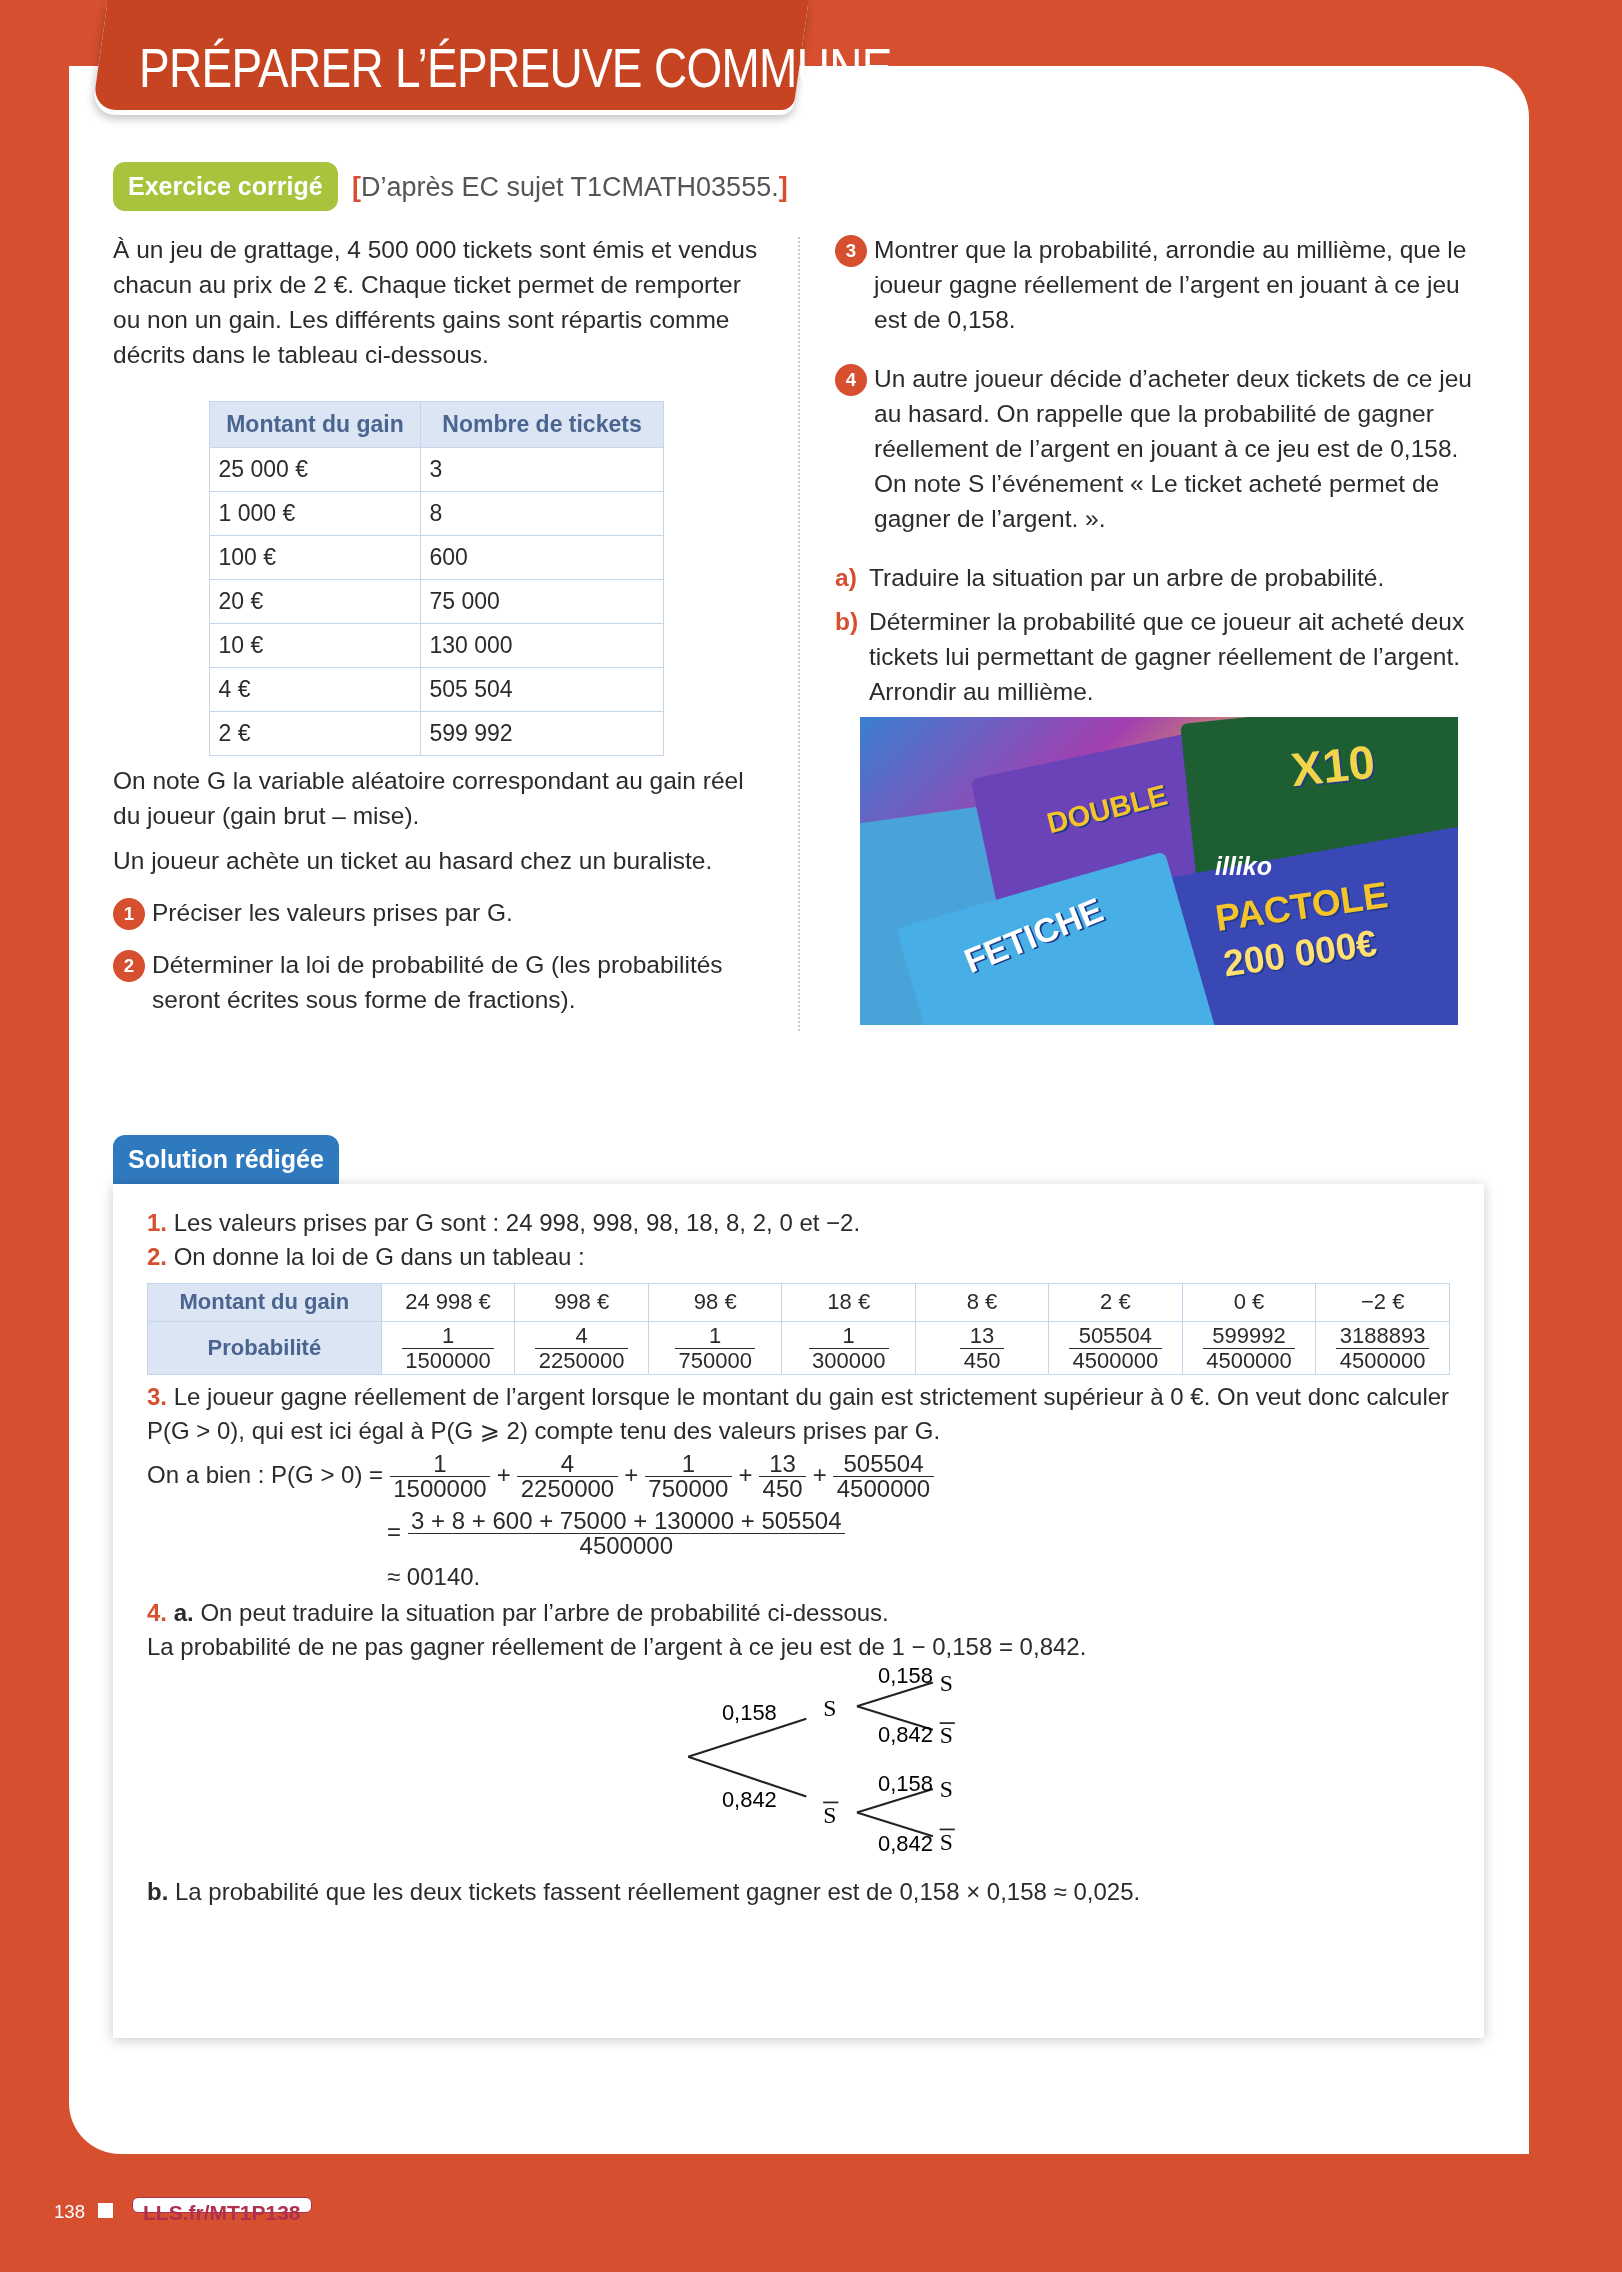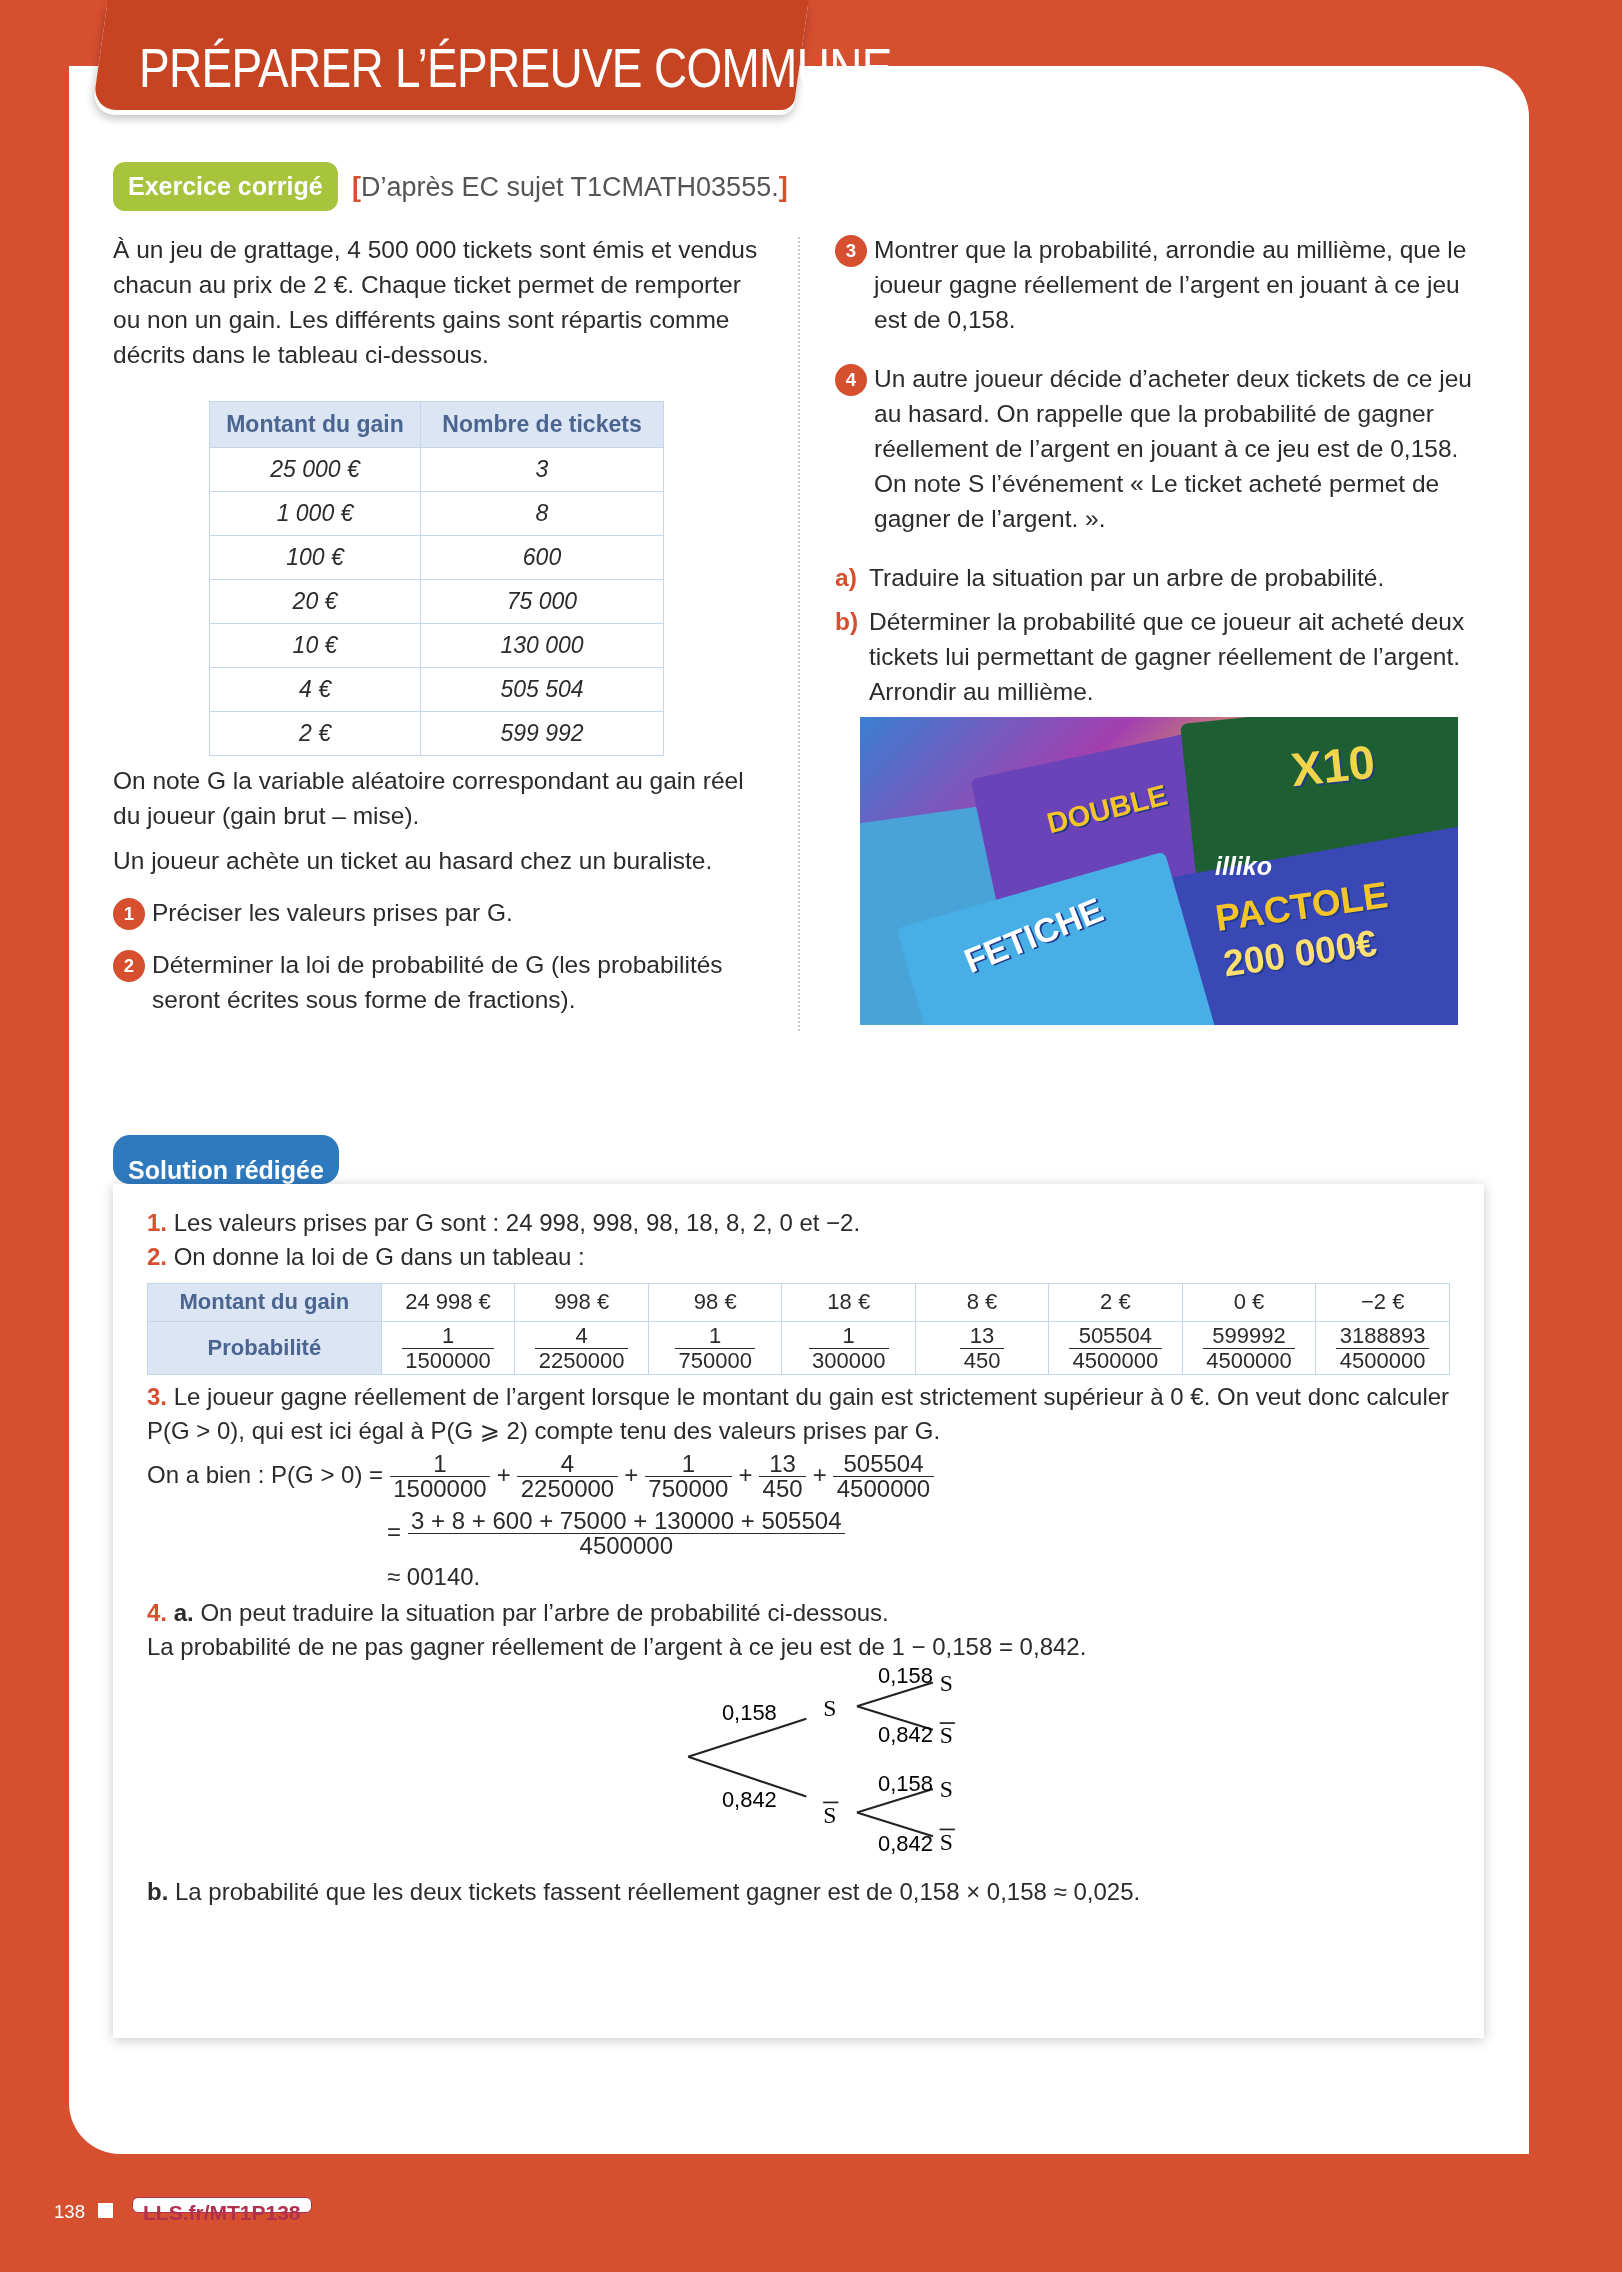--- a/index.html
+++ b/index.html
@@ -85,25 +85,23 @@
   }
   .ticket-table th {
     background: #dbe5f4;
     color: #4a6590;
     font-weight: bold;
     padding: 5px 15px;
     border: 1.7px solid #c5d6ea;
     height: 39px;
   }
   .ticket-table td {
-    text-align: center;
     border: 1.7px solid #c5d6ea;
     height: 44px;
     padding: 0 8.5px;
-    font-style: italic;
   }
   .ticket-table td.c1 { width: 211px; }
   .ticket-table td.c2 { width: 243px; }
   .q { position: relative; padding-left: 39px; }
   .num {
     position: absolute; left: 0; top: 3.4px;
     width: 32px; height: 32px; border-radius: 50%;
     background: #d64f2f; color: #fff;
     font-weight: bold; font-size: 18.6px;
     text-align: center; line-height: 32px;
@@ -115,24 +113,24 @@
     left: 860px; top: 717px;
     width: 598px; height: 308px;
     overflow: hidden;
     background: linear-gradient(135deg, #3a7fd1 0%, #a33fb0 30%, #e9c23a 55%, #1f6e3a 75%, #3f93e0 100%);
   }
   .photo .card { position: absolute; border-radius: 6.8px; }
   .photo .lbl { position: absolute; font-weight: bold; color: #f5c429; text-shadow: 1.7px 1.7px 0 #203a8a; }
   .sol-tab {
     position: absolute;
     left: 113px; top: 1135px;
-    height: 49px; padding: 11px 15px;
+    height: 49px; padding: 0 15px;
     background: #2f7abf; color: #fff;
     font-weight: bold; font-size: 25px; line-height: 49px;
-    border-top-left-radius: 12px; border-top-right-radius: 12px; border-radius: 17px;
+    border-top-left-radius: 12px; border-top-right-radius: 12px;
   }
   .sol-box {
     position: absolute;
     left: 113px; top: 1184px;
     width: 1371px; height: 854px;
     background: #fff;
     box-shadow: 0 1.7px 12px rgba(0,0,0,0.22);
     font-size: 24px;
     line-height: 34px;
     padding: 22px 34px;

